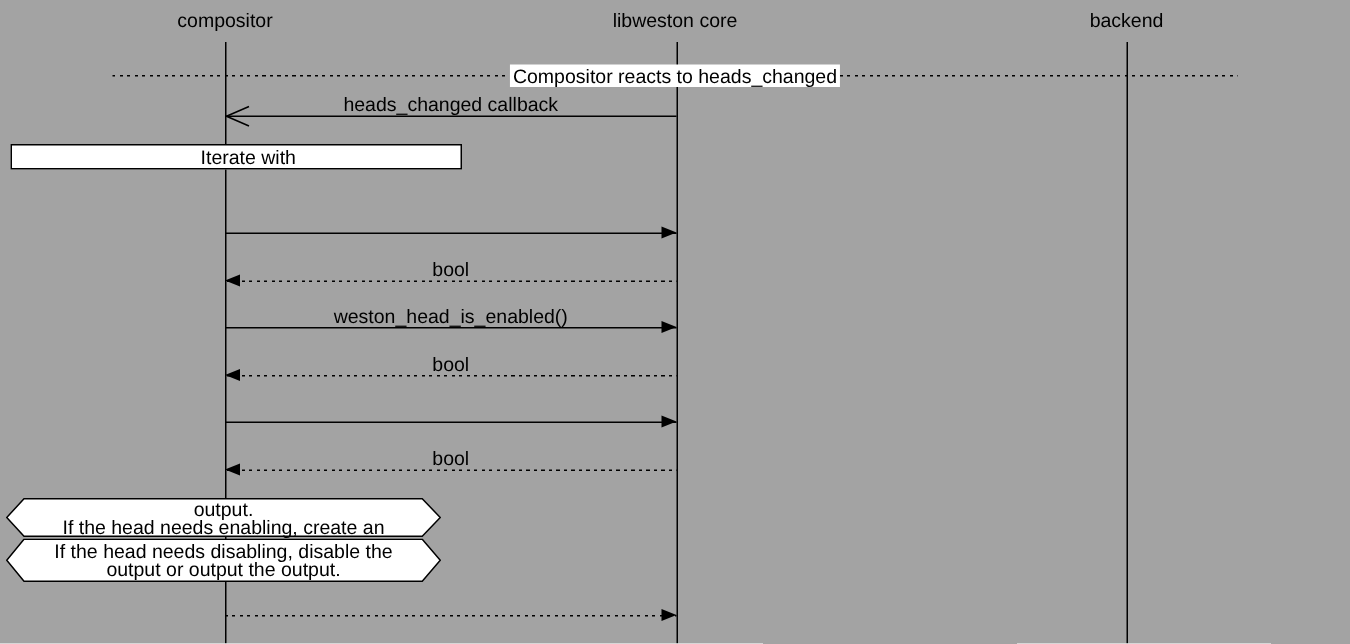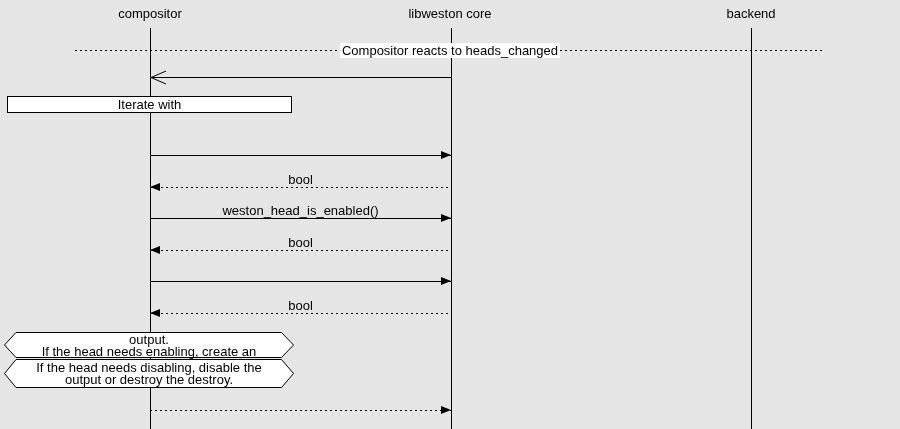--- a/index.html
+++ b/index.html
@@ -1,35 +1,35 @@
 <!DOCTYPE html>
 <html><head>
 <meta charset="utf-8">
 <style>
   html,body{margin:0;padding:0;background:#ffffff;}
   .canvas{
-    position:relative;width:900px;height:429px;background:#e5e5e5;
+    position:relative;width:900px;height:429px;background:#a3a3a3;
     font-family:"Liberation Sans",sans-serif;font-size:13px;color:#000;
     overflow:hidden;
   }
   .plabel{position:absolute;top:6px;transform:translateX(-50%);white-space:nowrap;z-index:3;}
   .lifeline{position:absolute;top:28px;height:401px;width:1px;background:#000;z-index:0;}
   .hline{position:absolute;height:1px;background:#000;z-index:1;}
   .dotline{position:absolute;height:1px;z-index:1;
     background:repeating-linear-gradient(to right,#000 0 2px,transparent 2px 5px);}
   .mlabel{position:absolute;left:150px;width:301px;text-align:center;white-space:nowrap;z-index:1;}
   .arr-r{position:absolute;width:0;height:0;z-index:2;
     border-top:4px solid transparent;border-bottom:4px solid transparent;border-left:10px solid #000;}
   .arr-l{position:absolute;width:0;height:0;z-index:2;
     border-top:4px solid transparent;border-bottom:4px solid transparent;border-right:10px solid #000;}
   .openarrow{position:absolute;z-index:2;}
   .divlabel{position:absolute;top:43px;left:450px;transform:translateX(-50%);
     background:#fff;padding:0 2px;white-space:nowrap;z-index:2;}
   .notebox{position:absolute;left:7px;top:96px;width:283px;border:1px solid #000;
-    background:#fff;text-align:center;line-height:12px;padding:2px 0 1px 0;z-index:2;}
+    background:#fff;text-align:center;line-height:12px;padding:2px 0 1px 16px;z-index:2;}
   .notebox span{display:block;}
   .hexsvg{position:absolute;left:4px;z-index:2;}
   .hextext{position:absolute;left:4px;width:290px;text-align:center;line-height:12px;z-index:3;}
   .hextext span{display:block;}
 </style>
 </head>
 <body>
 
 <div class="canvas">
 
@@ -37,20 +37,21 @@
   <div class="plabel" style="left:450px">libweston core</div>
   <div class="plabel" style="left:751px">backend</div>
 
   <div class="lifeline" style="left:150px"></div>
   <div class="lifeline" style="left:451px"></div>
   <div class="lifeline" style="left:751px"></div>
 
   <div class="dotline" style="left:75px;top:50px;width:750px"></div>
   <div class="divlabel">Compositor reacts to heads_changed</div>
 
+  <div class="mlabel" style="top:62px">heads_changed callback</div>
   <div class="hline" style="left:150px;top:77px;width:301px"></div>
   <svg class="openarrow" style="left:150px;top:70px" width="17" height="15">
     <path d="M16 1 L1 7.5 L16 14" fill="none" stroke="#000" stroke-width="1"></path>
   </svg>
 
   <div class="notebox">
     <span>Iterate with</span>
   </div>
 
   <div class="hline" style="left:150px;top:155px;width:301px"></div>
@@ -81,19 +82,19 @@
   <div class="hextext" style="top:334px">
     <span>output.</span>
     <span>If the head needs enabling, create an</span>
   </div>
 
   <svg class="hexsvg" style="top:359px" width="290" height="29">
     <polygon points="12,0.5 277.5,0.5 289.5,14.5 277.5,28.5 12,28.5 0.5,14.5" fill="#ffffff" stroke="#000000" stroke-width="1"></polygon>
   </svg>
   <div class="hextext" style="top:362px">
     <span>If the head needs disabling, disable the</span>
-    <span>output or destroy the destroy.</span>
+    <span>output or output the output.</span>
   </div>
 
   <div class="dotline" style="left:150px;top:410px;width:301px"></div>
   <div class="arr-r" style="left:441px;top:406px"></div>
 
 </div>
 
 </body></html>

